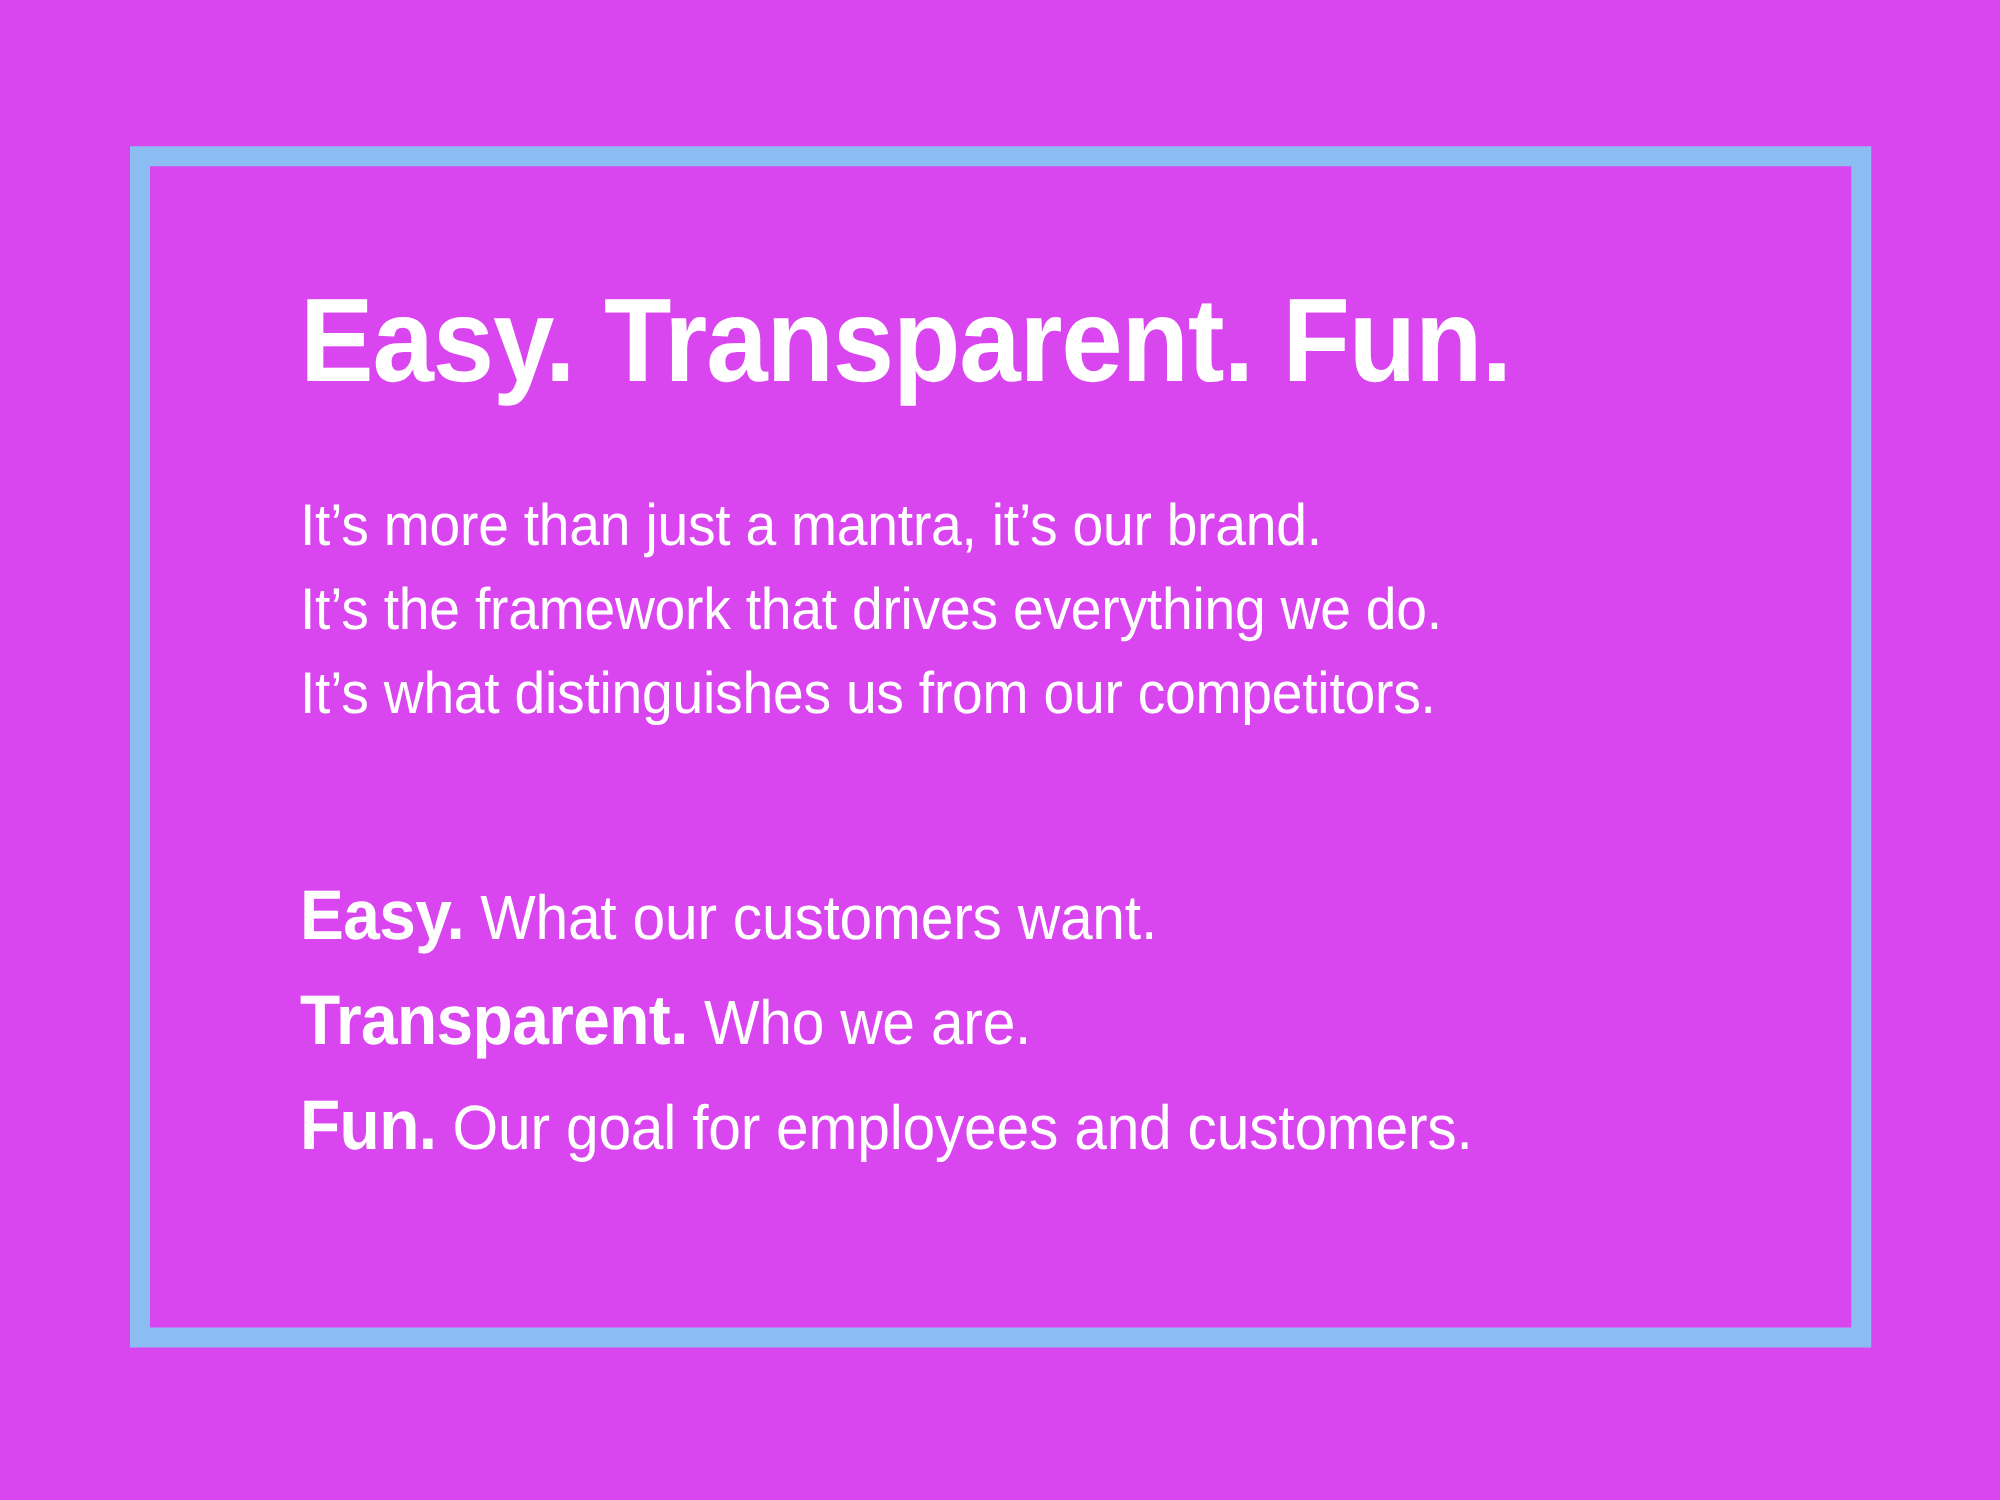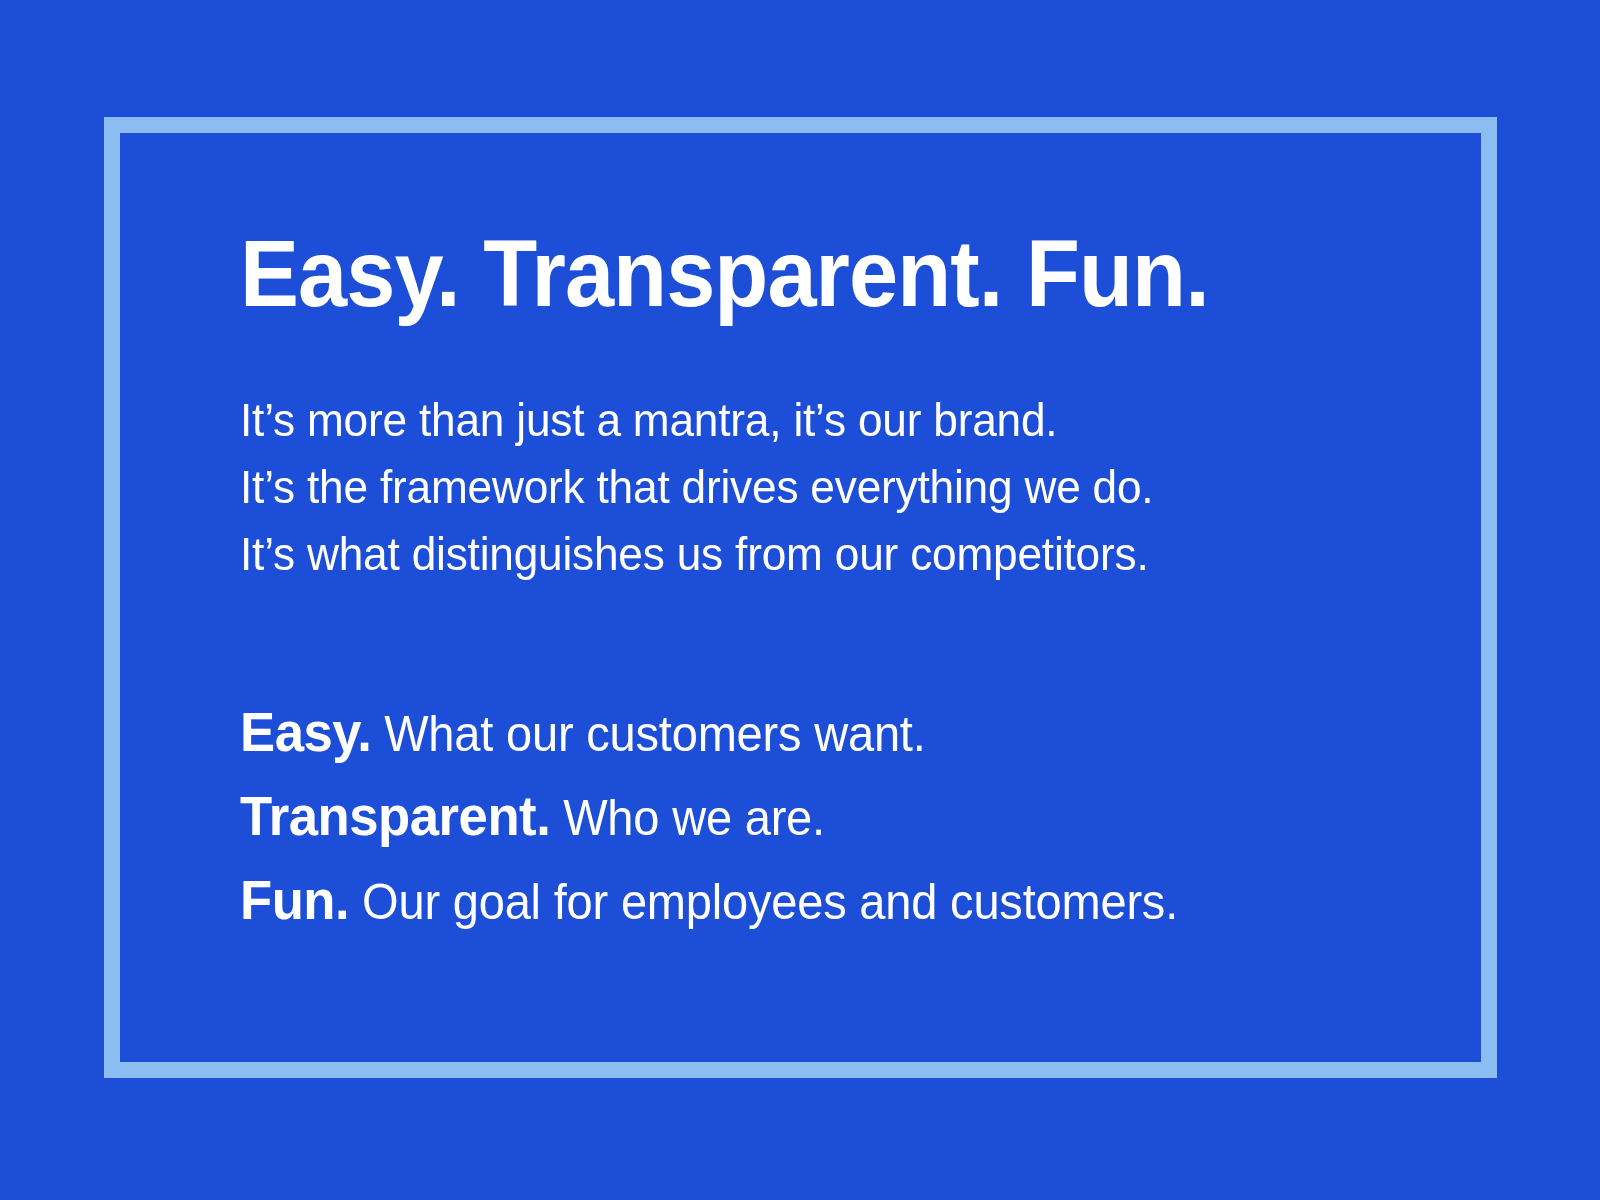--- a/index.html
+++ b/index.html
@@ -85,21 +85,21 @@
     font-size: 56px;
     letter-spacing: -0.5px;
   }
   .pillar-desc {
     font-weight: normal;
   }
 </style>
 </head>
 <body style="background: rgb(6, 70, 141);">
 
-<div id="slide" style="background: #1d4ed8;">
+<div id="slide" style="background: #d946ef;">
 
   <div id="frame" style="border-color: rgb(140, 189, 242);"></div>
 
   <div id="content">
 
     <h1 class="headline" style="color: rgb(255, 255, 255);">Easy. Transparent. Fun.</h1>
 
     <div class="intro" style="color: rgb(255, 255, 255);">
       <div>It’s more than just a mantra, it’s our brand.</div>
       <div>It’s the framework that drives everything we do.</div>

